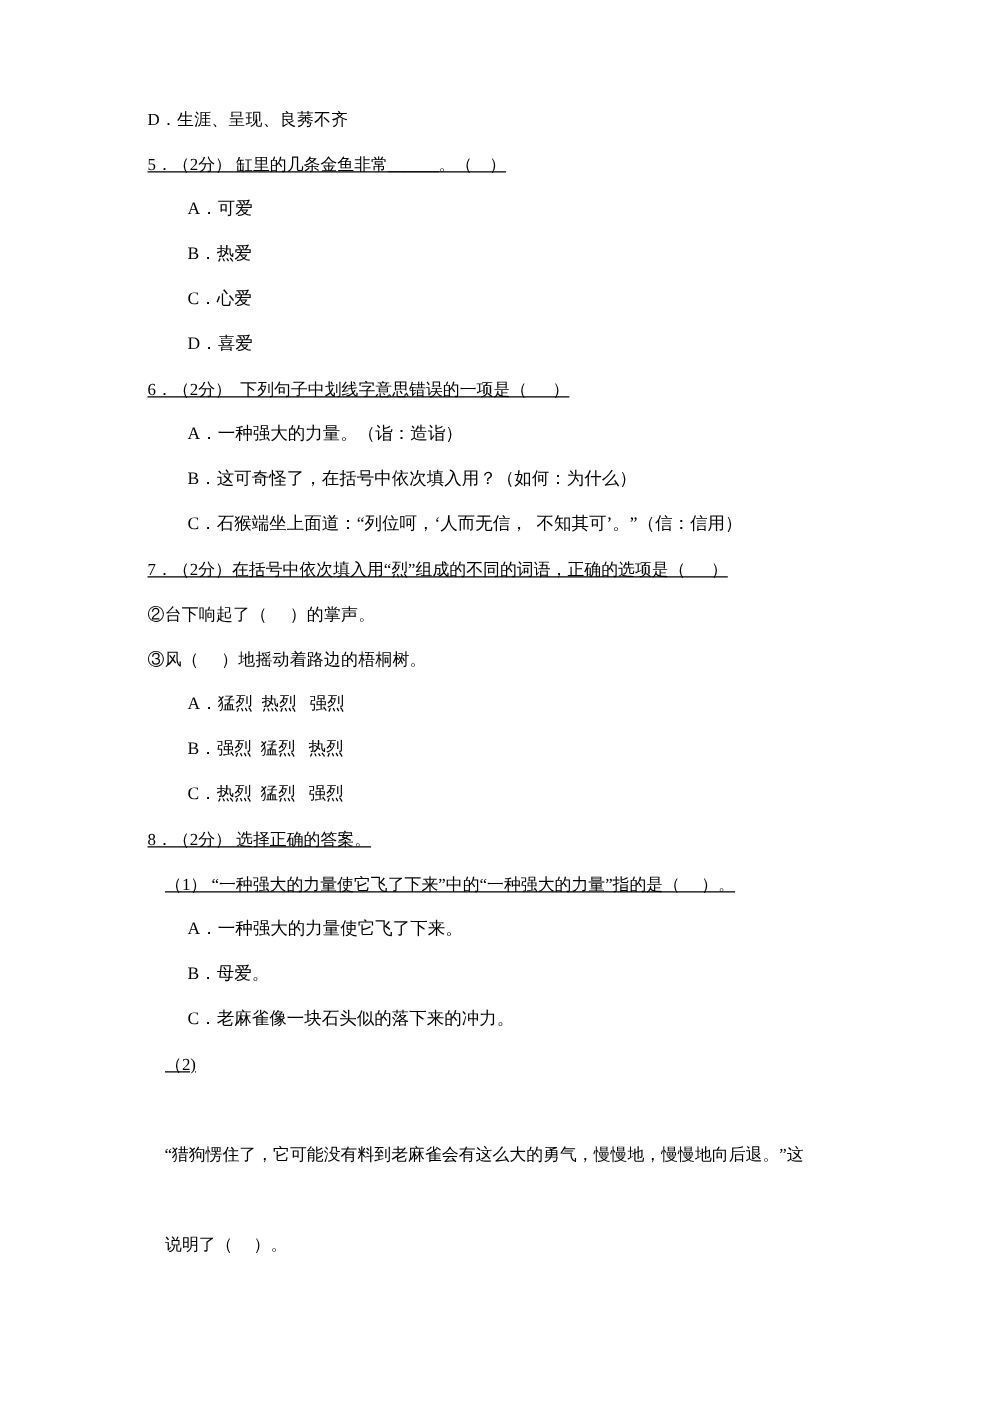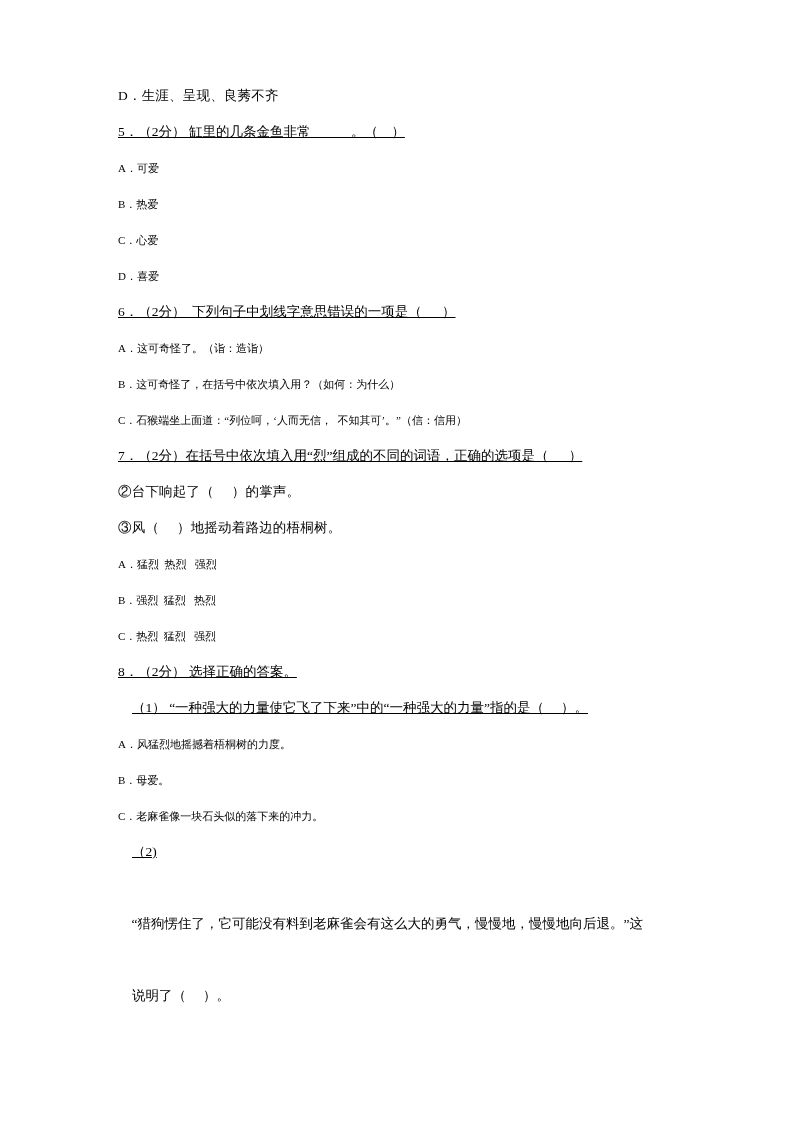--- a/index.html
+++ b/index.html
@@ -21,23 +21,24 @@
     height: 1123px;
     padding: 78px 118px 0 118px;
   }
   .line {
     font-size: 13.5px;
     line-height: 36px;
     white-space: pre-wrap;
     letter-spacing: 0.2px;
   }
   .opt {
-    font-size: 11px;
+    font-size: 14px;
     line-height: 36px;
     white-space: pre-wrap;
+    margin-left: 32px;
   }
   .q {
     font-size: 13.5px;
     line-height: 36px;
     white-space: pre-wrap;
     text-decoration: underline;
   }
   .indent1 {
     padding-left: 14px;
   }
@@ -56,32 +57,32 @@
 
 <div class="page">
 
   <div class="line">D．生涯、呈现、良莠不齐</div>
   <div class="q">5．（2分） 缸里的几条金鱼非常______。（    ）</div>
   <div class="opt">A．可爱</div>
   <div class="opt">B．热爱</div>
   <div class="opt">C．心爱</div>
   <div class="opt">D．喜爱</div>
   <div class="q">6．（2分）  下列句子中划线字意思错误的一项是（      ）</div>
-  <div class="opt">A．这可奇怪了。（诣：造诣）</div>
+  <div class="opt">A．一种强大的力量。（诣：造诣）</div>
   <div class="opt">B．这可奇怪了，在括号中依次填入用？（如何：为什么）</div>
   <div class="opt">C．石猴端坐上面道：“列位呵，‘人而无信，  不知其可’。”（信：信用）</div>
   <div class="q">7．（2分）在括号中依次填入用“烈”组成的不同的词语，正确的选项是（      ）</div>
   <div class="line">②台下响起了（     ）的掌声。</div>
   <div class="line">③风（     ）地摇动着路边的梧桐树。</div>
   <div class="opt">A．猛烈  热烈   强烈</div>
   <div class="opt">B．强烈  猛烈   热烈</div>
   <div class="opt">C．热烈  猛烈   强烈</div>
   <div class="q">8．（2分） 选择正确的答案。</div>
   <div class="q indent1">（1） “一种强大的力量使它飞了下来”中的“一种强大的力量”指的是（     ）。</div>
-  <div class="opt">A．风猛烈地摇撼着梧桐树的力度。</div>
+  <div class="opt">A．一种强大的力量使它飞了下来。</div>
   <div class="opt">B．母爱。</div>
   <div class="opt">C．老麻雀像一块石头似的落下来的冲力。</div>
   <div class="q indent1">（2)</div>
 
   <div class="wrapblock">
     <span>“猎狗愣住了，它可能没有料到老麻雀会有这么大的勇气，慢慢地，慢慢地向后退。”这</span>
     <span class="second">说明了（     ）。</span>
   </div>
 
 </div>

